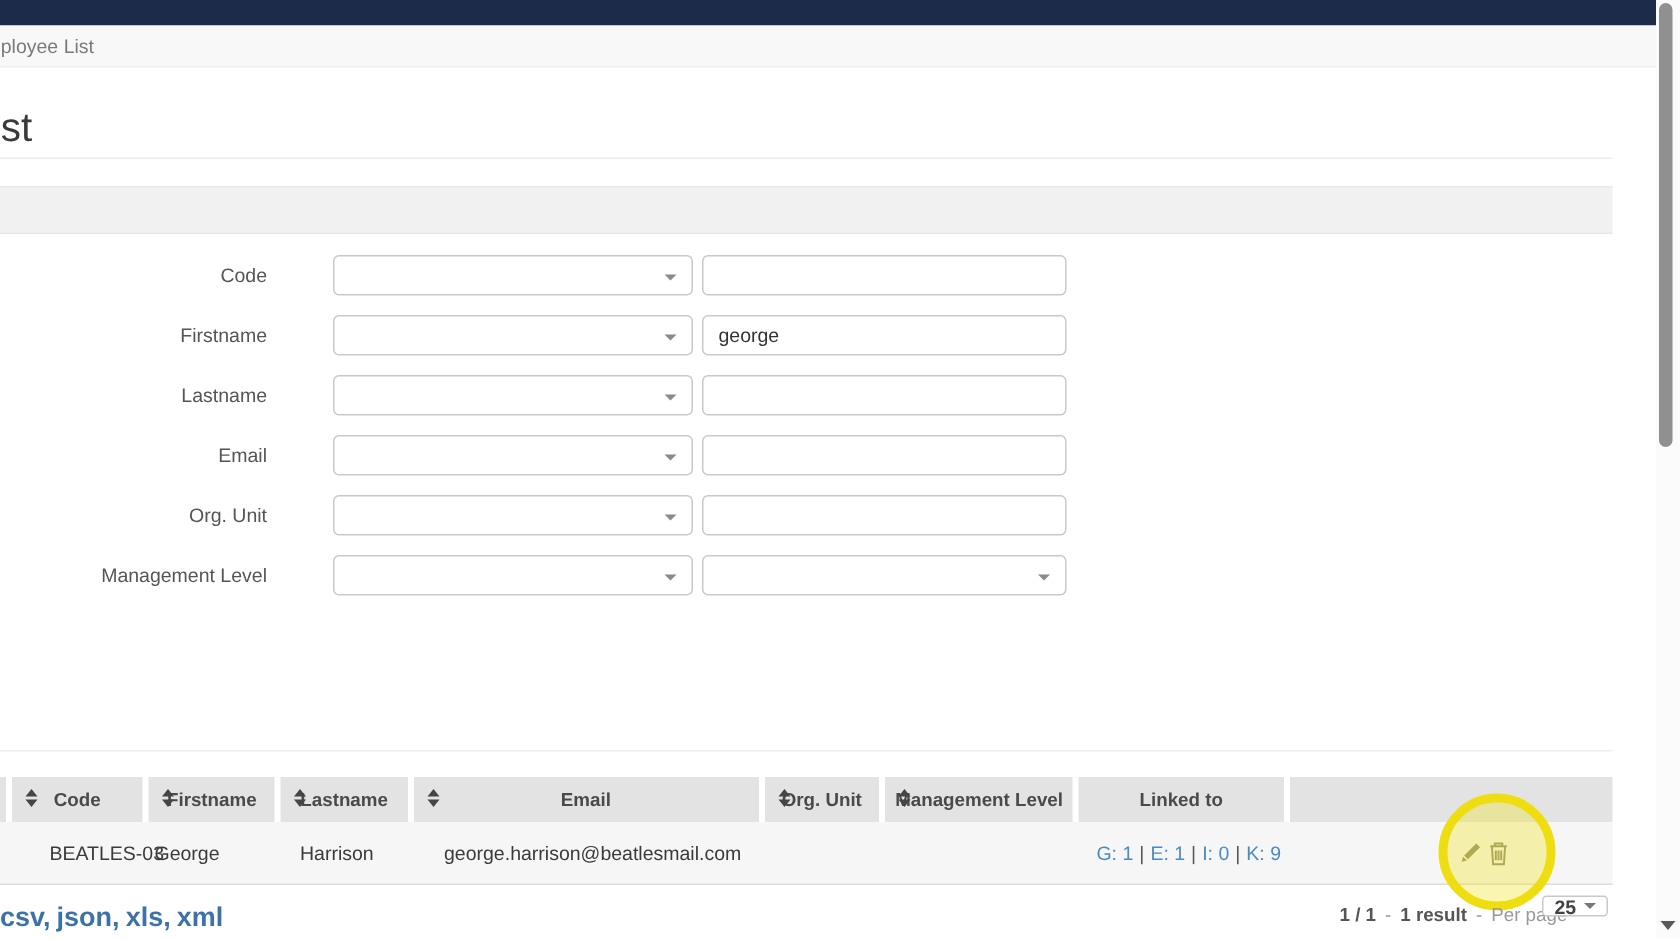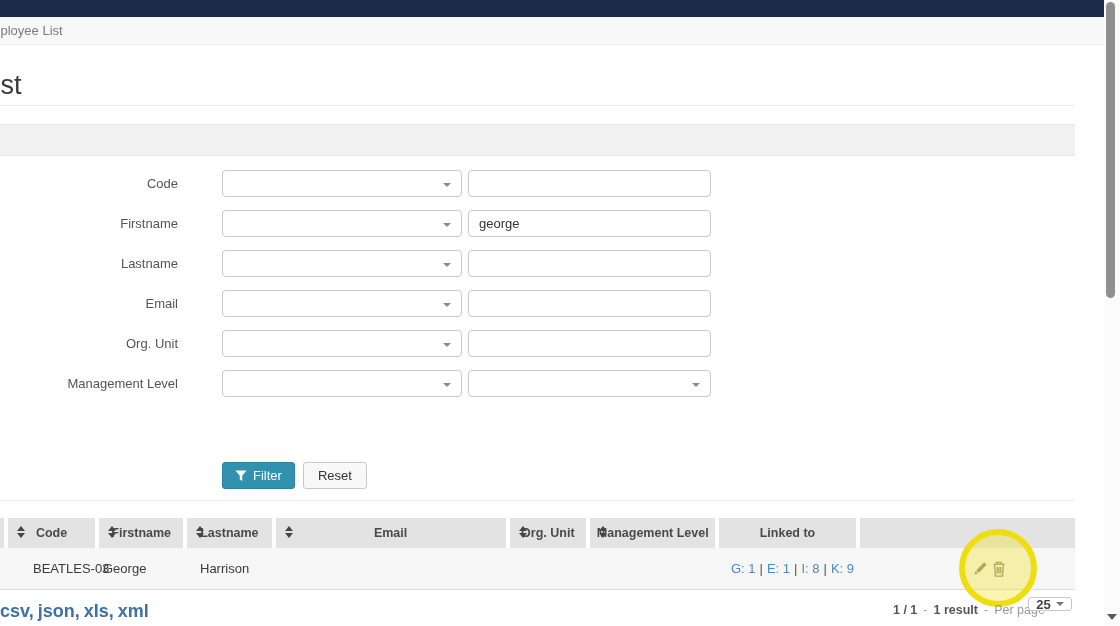--- a/index.html
+++ b/index.html
@@ -142,29 +142,20 @@
       <div class="f-label">Management Level</div>
       <div class="f-select">
           <span class="caret"></span>
         </div>
       <div class="f-select second">
           <span class="caret"></span>
         </div>
     </div>
   </div>
 
-  <div class="actions-row">
-    <button class="btn-filter">
-      <svg width="12" height="12" viewBox="0 0 12 12">
-          <path fill="#ffffff" d="M0.5 0.5h11L7.2 5.8V11L4.8 9.4V5.8z"></path>
-        </svg>
-      <span>Filter</span>
-    </button>
-    <button class="btn-reset">Reset</button>
-  </div>
 
   <div class="panel-bottom"></div>
 
   <div class="thead">
     <div class="th c0"></div>
     <div class="th c1">
       <span class="sort">
           <i class="up"></i>
           <i class="down"></i>
         </span>
@@ -208,22 +199,23 @@
     <div class="th c7">
       <span>Linked to</span>
     </div>
     <div class="th c8"></div>
   </div>
 
   <div class="trow">
     <span class="cell cell-code">BEATLES-03</span>
     <span class="cell cell-first">George</span>
     <span class="cell cell-last">Harrison</span>
+    <span class="cell cell-email">george.harrison@beatlesmail.com</span>
     <span class="cell cell-linked">
-      <a>G: 1</a><span class="pipe">|</span><a>E: 1</a><span class="pipe">|</span><a>I: 8</a><span class="pipe">|</span><a>K: 9</a>
+      <a>G: 1</a><span class="pipe">|</span><a>E: 1</a><span class="pipe">|</span><a>I: 0</a><span class="pipe">|</span><a>K: 9</a>
     </span>
     <button class="icon-btn pencil-btn">
       <svg width="16" height="16" viewBox="0 0 16 16">
           <path fill="#8d8b70" d="M1.5 14.5l.9-3.4 2.5 2.5-3.4.9z"></path>
           <path fill="#8d8b70" d="M5.6 12.9L3.1 10.4 11.2 2.3l2.5 2.5-8.1 8.1z"></path>
         </svg>
     </button>
     <button class="icon-btn trash-btn">
       <svg width="16" height="18" viewBox="0 0 16 18">
           <g fill="none" stroke="#8d8b70" stroke-width="1.3">

